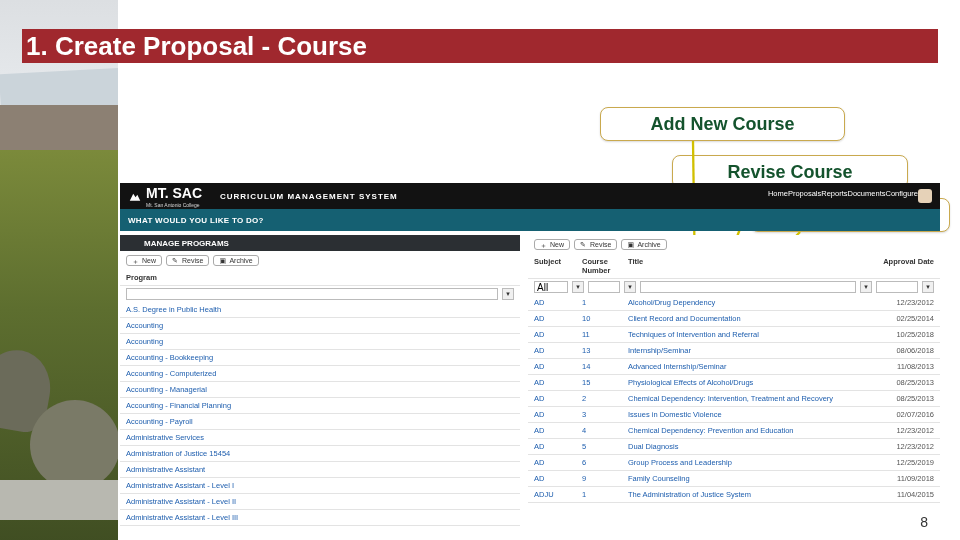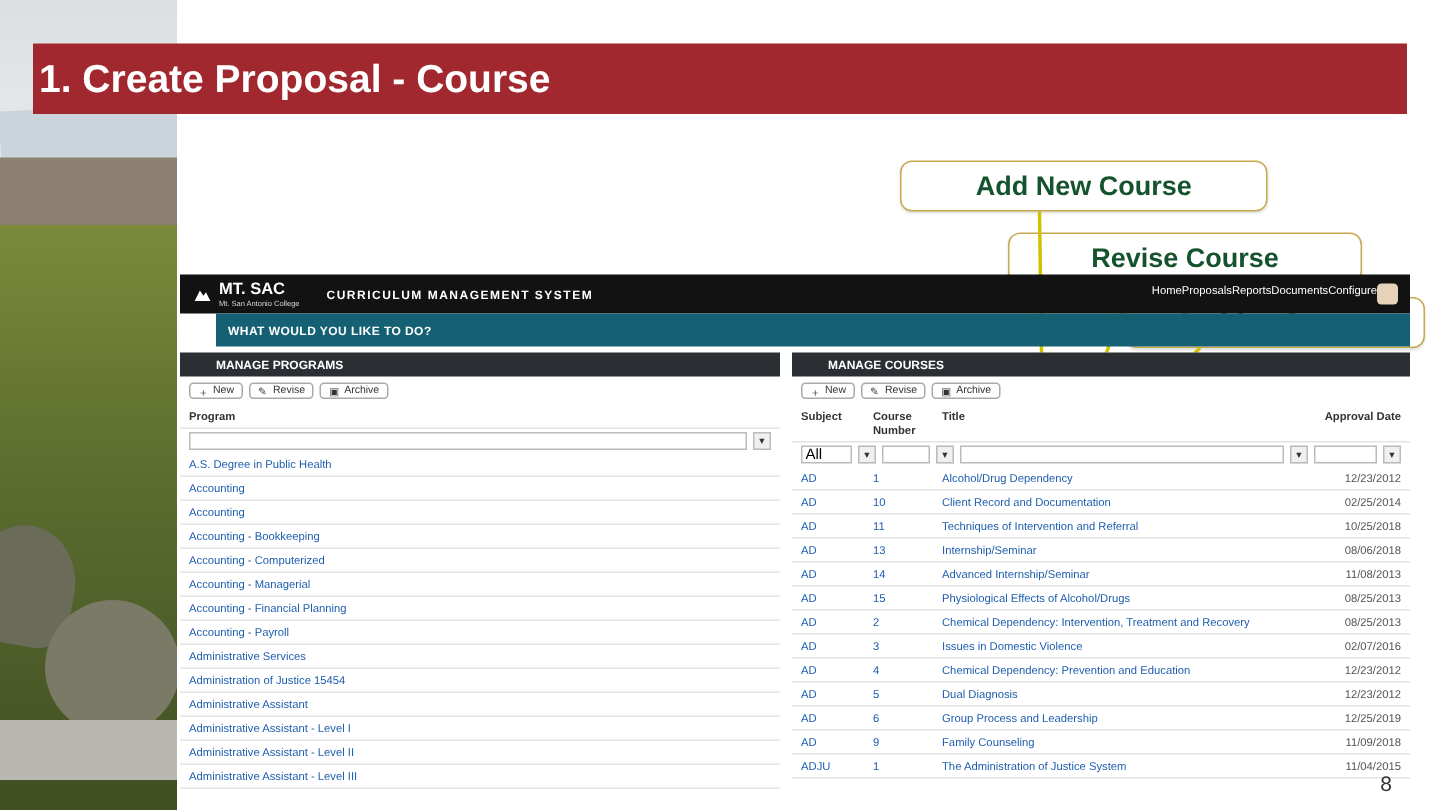--- a/index.html
+++ b/index.html
@@ -9,47 +9,47 @@
   .bg-strip { position: absolute; left: 0; top: 0; width: 118px; height: 540px; overflow: hidden; }
   .sky { position:absolute; top:0; left:0; width:100%; height:120px; background:linear-gradient(#dcdfe2,#e9ecef); }
   .mtn { position:absolute; top:70px; left:0; width:140%; height:40px; background:#cbd4da; transform:rotate(-3deg);}
   .city { position:absolute; top:105px; left:0; width:100%; height:60px; background:#8c8073;}
   .grass { position:absolute; top:150px; left:0; width:100%; height:400px; background:linear-gradient(#7b8a3b,#5d6e2f 40%,#3f4d22);}
   .rock { position:absolute; top:350px; left:-20px; width:70px; height:80px; background:#6b6b5a; border-radius:50% 50% 30% 30%; transform:rotate(10deg);}
   .rock2 { position:absolute; top:400px; left:30px; width:90px; height:90px; background:#7a7a67; border-radius:50%;}
   .road { position:absolute; top:480px; left:0; width:100%; height:40px; background:#b8b8b0;}
 
   
-  .title-bar { position:absolute; left:22px; top:29px; width:916px; height:47px; background:#a0282e; display:flex; align-items:center; padding-left:4px;}
+  .title-bar { position:absolute; left:22px; top:29px; width:916px; height:34px; background:#a0282e; display:flex; align-items:center; padding-left:4px;}
   .title-bar h1 { color:#fff; font-size:26px; font-weight:700; }
 
   
   .callout { position:absolute; background:#fff; border:1.5px solid #c9a94e; border-radius:8px; display:flex; align-items:center; justify-content:center; font-weight:700; color:#14532d; box-shadow:0 1px 2px rgba(0,0,0,0.15); text-align:center; }
   .callout.add { left:600px; top:107px; width:245px; height:34px; font-size:18px;}
   .callout.revise { left:672px; top:155px; width:236px; height:34px; font-size:18px;}
   .callout.archive { left:750px; top:198px; width:200px; height:34px; font-size:18px;}
   .callout.filter { left:787px; top:356px; width:100px; height:66px; font-size:15px; line-height:1.2;}
 
   
   .arrow { position:absolute; stroke:#d1c000; stroke-width:2.3; fill:none; }
   .arrowhead { fill:#d1c000; }
 
   
   .shot { position:absolute; left:120px; top:183px; width:820px; height:300px; font-size:8px; color:#333;}
   .topbar { height:26px; background:#121212; color:#fff; display:flex; align-items:center; padding:0 8px; gap:18px;}
   .logo { display:flex; align-items:center; gap:4px;}
   .logo svg { width:14px; height:14px;}
-  .logo-txt { font-size:11px; font-weight:700;}
+  .logo-txt { font-size:14px; font-weight:700;}
   .logo-sub { font-size:5px; opacity:.8; margin-top:1px;}
   .sysname { font-size:8px; letter-spacing:1px; font-weight:700;}
   .nav { margin-left:auto; display:flex; font-size:7.5px;}
   .nav span { cursor:pointer;}
   .avatar { width:14px;height:14px;border-radius:3px;background:#e6d2b8;}
 
-  .question { height:22px; background:#156072; color:#fff; display:flex; align-items:center; padding-left:8px; font-size:8px; font-weight:700; letter-spacing:.3px;margin-left:24px;}
+  .question { height:22px; background:#156072; color:#fff; display:flex; align-items:center; padding-left:8px; font-size:8px; font-weight:700; letter-spacing:.3px;}
 
   .panels { display:flex; gap:8px; margin-top:4px;}
   .panel { background:#fff; }
   .panel.left { width:400px;}
   .panel.right { flex:1;}
   .panel-head { height:16px; background:#2b2f33; color:#fff; font-size:8px; font-weight:700; display:flex; align-items:center; padding-left:24px;}
   .btn-row { display:flex; gap:4px; padding:4px 6px; font-size:7px;}
   .pbtn { border:1px solid #aaa; border-radius:3px; padding:1px 5px; background:#fff; display:flex; align-items:center; gap:3px; cursor:pointer;}
   .pbtn .picon { width:7px; height:7px; display:inline-block;}
 
@@ -203,21 +203,20 @@
           <div class="trow">
             <span class="lcol1">Administrative Assistant - Level II</span>
           </div>
           <div class="trow">
             <span class="lcol1">Administrative Assistant - Level III</span>
           </div>
         </div>
     </div>
 
     <div class="panel right">
-      <div class="panel-head">MANAGE COURSES</div>
       <div class="btn-row">
         <div class="pbtn">
             <span class="picon">＋</span>
             <span>New</span>
           </div>
         <div class="pbtn">
             <span class="picon">✎</span>
             <span>Revise</span>
           </div>
         <div class="pbtn">

